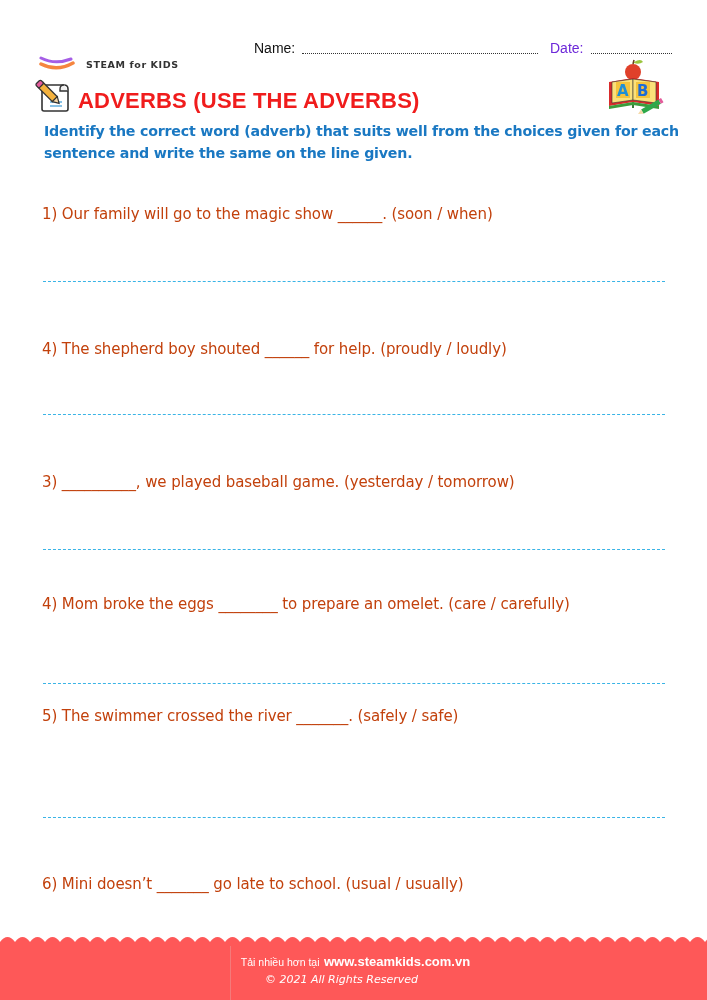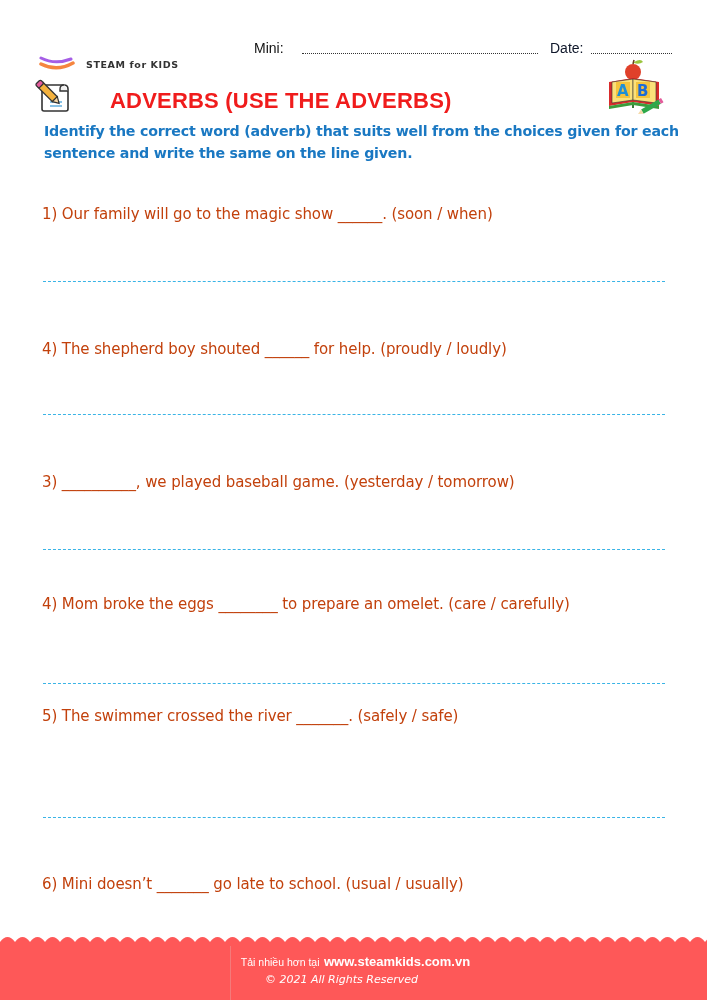--- a/index.html
+++ b/index.html
@@ -7,25 +7,25 @@
     body { position: relative; font-family: "DejaVu Sans", sans-serif; color: #111; }
 
     .logo { position: absolute; left: 38px; top: 32px; width: 200px; height: 42px; }
     .logo-title { position: absolute; left: 0; top: 0; font-family: "DejaVu Sans", sans-serif; font-weight: bold; font-size: 26px; letter-spacing: 0.5px; line-height: 26px; white-space: nowrap; }
     .logo-title span { display: inline-block; }
     .logo-sub { position: absolute; left: 48px; top: 27px; font-family: "DejaVu Sans", sans-serif; font-weight: bold; font-size: 9.5px; color: #333; letter-spacing: 0.6px; white-space: nowrap; text-align: center; }
     .logo-swoosh { position: absolute; left: 1px; top: 24px; }
 
     .name-field { position: absolute; left: 254px; top: 40px; font-family: "Liberation Sans", sans-serif; font-size: 14px; color: #111; white-space: nowrap; }
     .name-line { position: absolute; left: 302px; top: 53px; width: 236px; border-bottom: 1px dotted #333; }
-    .date-field { position: absolute; left: 550px; top: 40px; font-family: "Liberation Sans", sans-serif; font-size: 14px; color: #0f172a; white-space: nowrap; }
+    .date-field { position: absolute; left: 550px; top: 40px; font-family: "Liberation Sans", sans-serif; font-size: 14px; color: #6d28d9; white-space: nowrap; }
     .date-line { position: absolute; left: 591px; top: 53px; width: 81px; border-bottom: 1px dotted #333; }
 
     .title-icon { position: absolute; left: 34px; top: 79px; }
-    .page-title { position: absolute; left: 78px; top: 88px; font-family: "Liberation Sans", sans-serif; font-weight: bold; font-size: 22px; color: #f01c1c; white-space: nowrap; letter-spacing: 0.2px; margin-left: 32px; }
+    .page-title { position: absolute; left: 78px; top: 88px; font-family: "Liberation Sans", sans-serif; font-weight: bold; font-size: 22px; color: #f01c1c; white-space: nowrap; letter-spacing: 0.2px; }
     .book-icon { position: absolute; left: 603px; top: 58px; }
 
     .instructions { position: absolute; left: 44px; top: 120px; width: 665px; font-family: "DejaVu Sans", sans-serif; font-weight: bold; font-size: 14.2px; line-height: 22px; color: #1a78c2; letter-spacing: -0.2px; }
 
     .question { position: absolute; left: 42px; font-family: "DejaVu Sans", sans-serif; font-size: 15px; color: #c2410c; white-space: nowrap; letter-spacing: -0.1px; }
     .answer-line { position: absolute; left: 43px; width: 622px; height: 0; border-top: 1.3px dashed #3ab4e6; }
 
     .footer { position: absolute; left: 0; top: 942px; width: 707px; height: 58px; background: #fe5858; }
     .scallops { position: absolute; left: 0; top: 934px; width: 707px; height: 12px; }
     .footer-divider { position: absolute; left: 230px; top: 946px; width: 1px; height: 54px; background: #f47a7a; }
@@ -38,21 +38,21 @@
 <body>
 
 <div class="logo">
   <svg class="logo-swoosh" width="36" height="16" viewBox="0 0 36 16">
     <path d="M2 2 Q16 9 32 3" stroke="#a55ee6" stroke-width="3" fill="none" stroke-linecap="round"></path>
     <path d="M2 8 Q18 16 34 7" stroke="#f5853f" stroke-width="3.5" fill="none" stroke-linecap="round"></path>
   </svg>
   <div class="logo-sub">STEAM for KIDS</div>
 </div>
 
-<div class="name-field">Mini:</div>
+<div class="name-field">Name:</div>
 <div class="name-line"></div>
 <div class="date-field">Date:</div>
 <div class="date-line"></div>
 
 <svg class="title-icon" width="40" height="34" viewBox="0 0 40 34">
   <path d="M8 6 H30 Q34 6 34 10 V30 Q34 32 32 32 H10 Q8 32 8 30 Z" fill="#ffffff" stroke="#333" stroke-width="1.6"></path>
   <path d="M30 6 Q26 6 26 10 V12 H34" fill="#f0f0f0" stroke="#333" stroke-width="1.4"></path>
   <line x1="16" y1="23" x2="28" y2="23" stroke="#6bb3e0" stroke-width="1.6"></line>
   <line x1="16" y1="27" x2="28" y2="27" stroke="#6bb3e0" stroke-width="1.6"></line>
   <g transform="rotate(45 12 12)">

